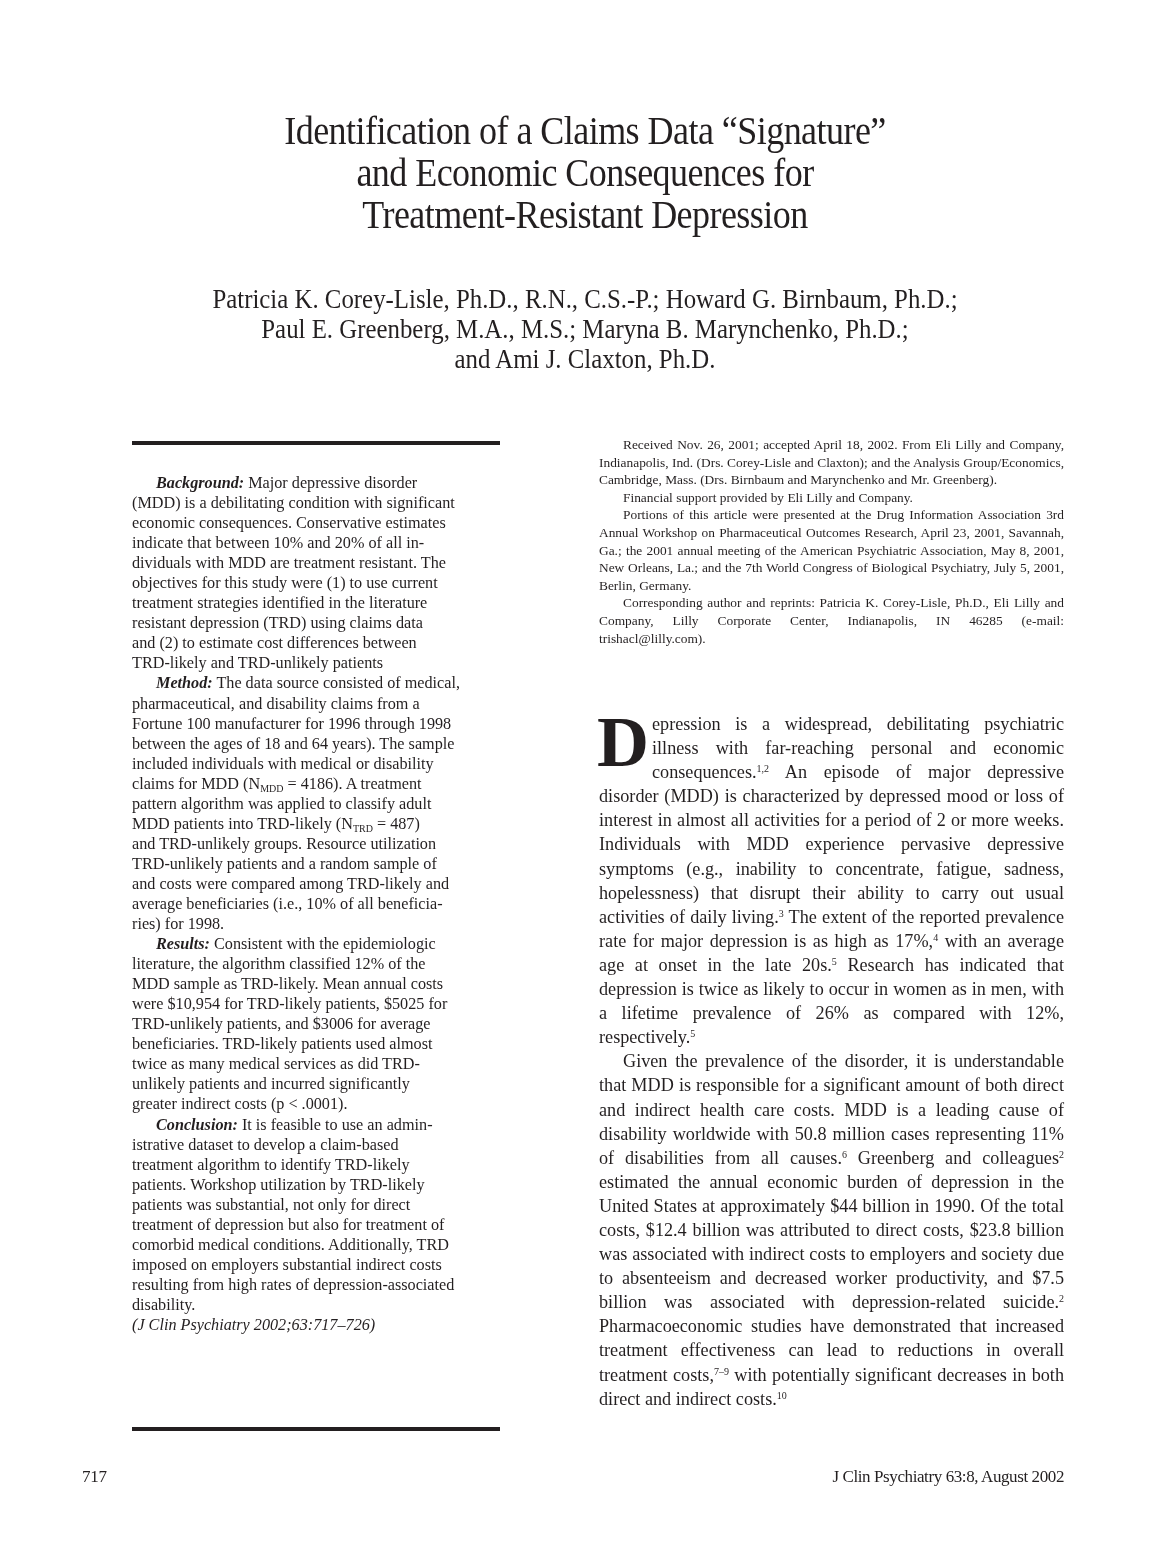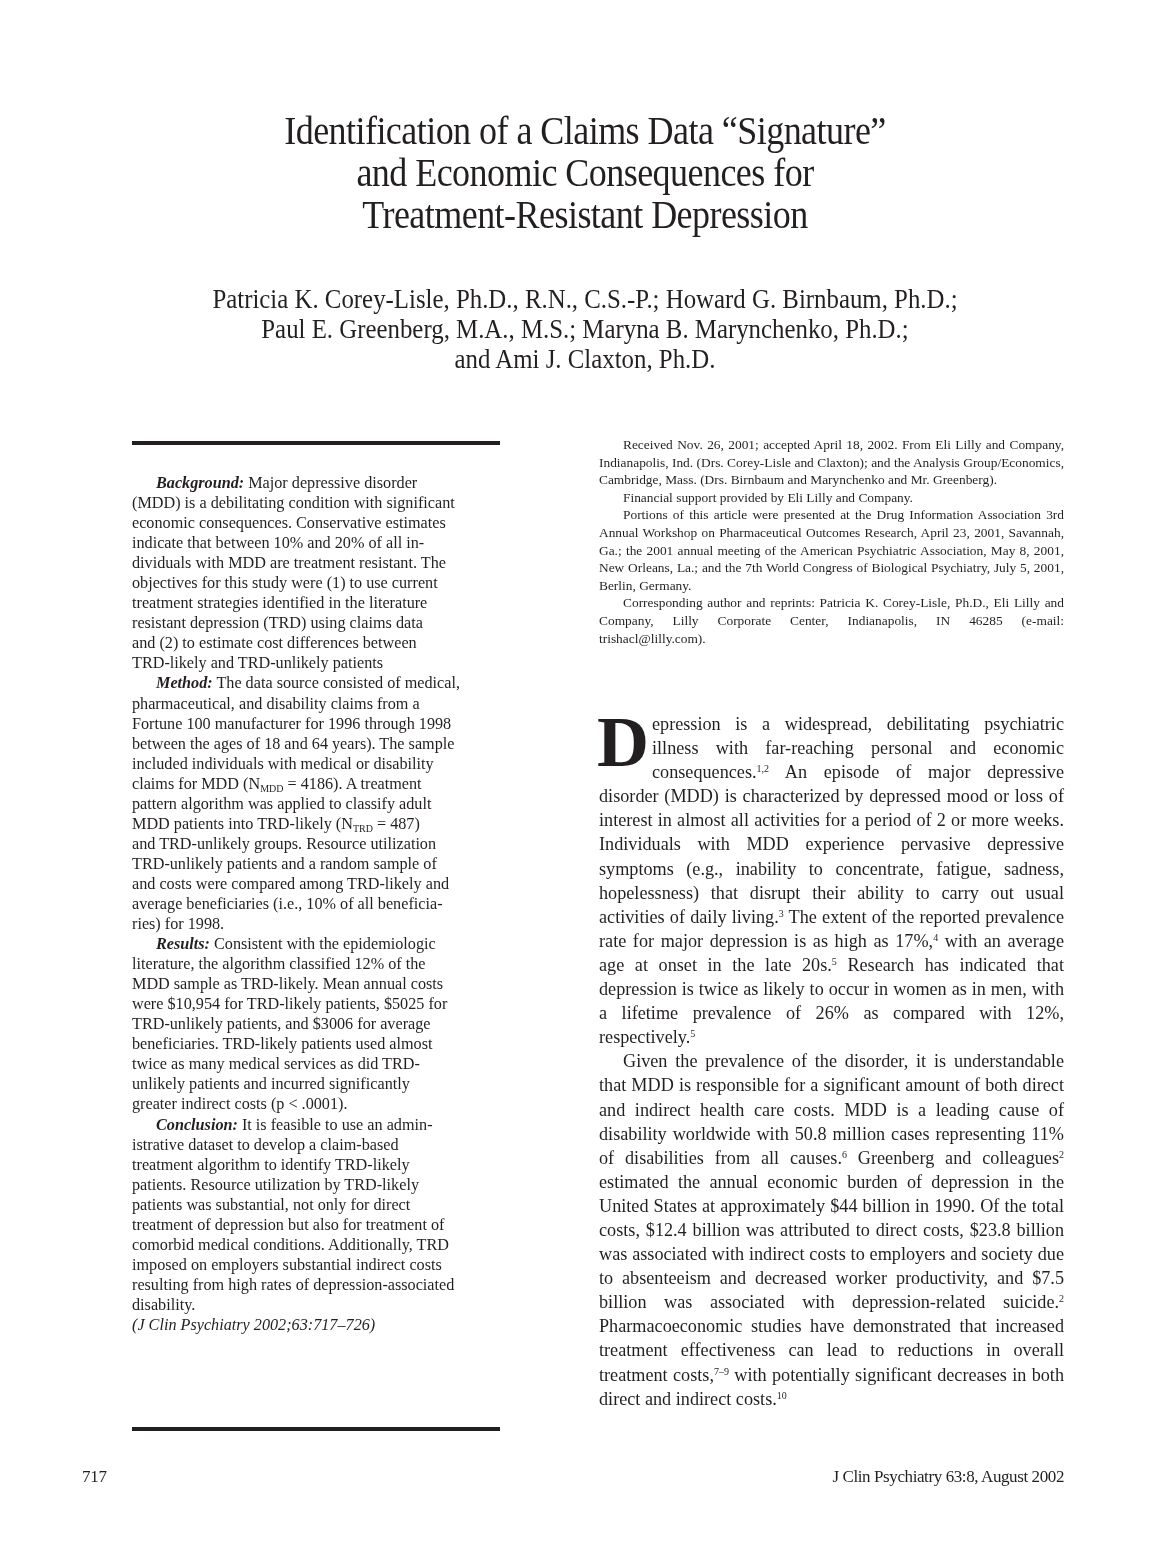--- a/index.html
+++ b/index.html
@@ -80,21 +80,21 @@
     <span class="line" style="margin-left:-24px">TRD-unlikely patients, and $3006 for average</span>
     <span class="line" style="margin-left:-24px">beneficiaries. TRD-likely patients used almost</span>
     <span class="line" style="margin-left:-24px">twice as many medical services as did TRD-</span>
     <span class="line" style="margin-left:-24px">unlikely patients and incurred significantly</span>
     <span class="line" style="margin-left:-24px">greater indirect costs (p &lt; .0001).</span>
   </p>
   <p>
     <span class="line"><span class="lbl">Conclusion:</span><span> It is feasible to use an admin-</span></span>
     <span class="line" style="margin-left:-24px">istrative dataset to develop a claim-based</span>
     <span class="line" style="margin-left:-24px">treatment algorithm to identify TRD-likely</span>
-    <span class="line" style="margin-left:-24px">patients. Resource utilization by TRD-likely</span>
+    <span class="line" style="margin-left:-24px">patients. Workshop utilization by TRD-likely</span>
     <span class="line" style="margin-left:-24px">patients was substantial, not only for direct</span>
     <span class="line" style="margin-left:-24px">treatment of depression but also for treatment of</span>
     <span class="line" style="margin-left:-24px">comorbid medical conditions. Additionally, TRD</span>
     <span class="line" style="margin-left:-24px">imposed on employers substantial indirect costs</span>
     <span class="line" style="margin-left:-24px">resulting from high rates of depression-associated</span>
     <span class="line" style="margin-left:-24px">disability.</span>
   </p>
   <p class="cite">(J Clin Psychiatry 2002;63:717–726)</p>
 </div>
 

